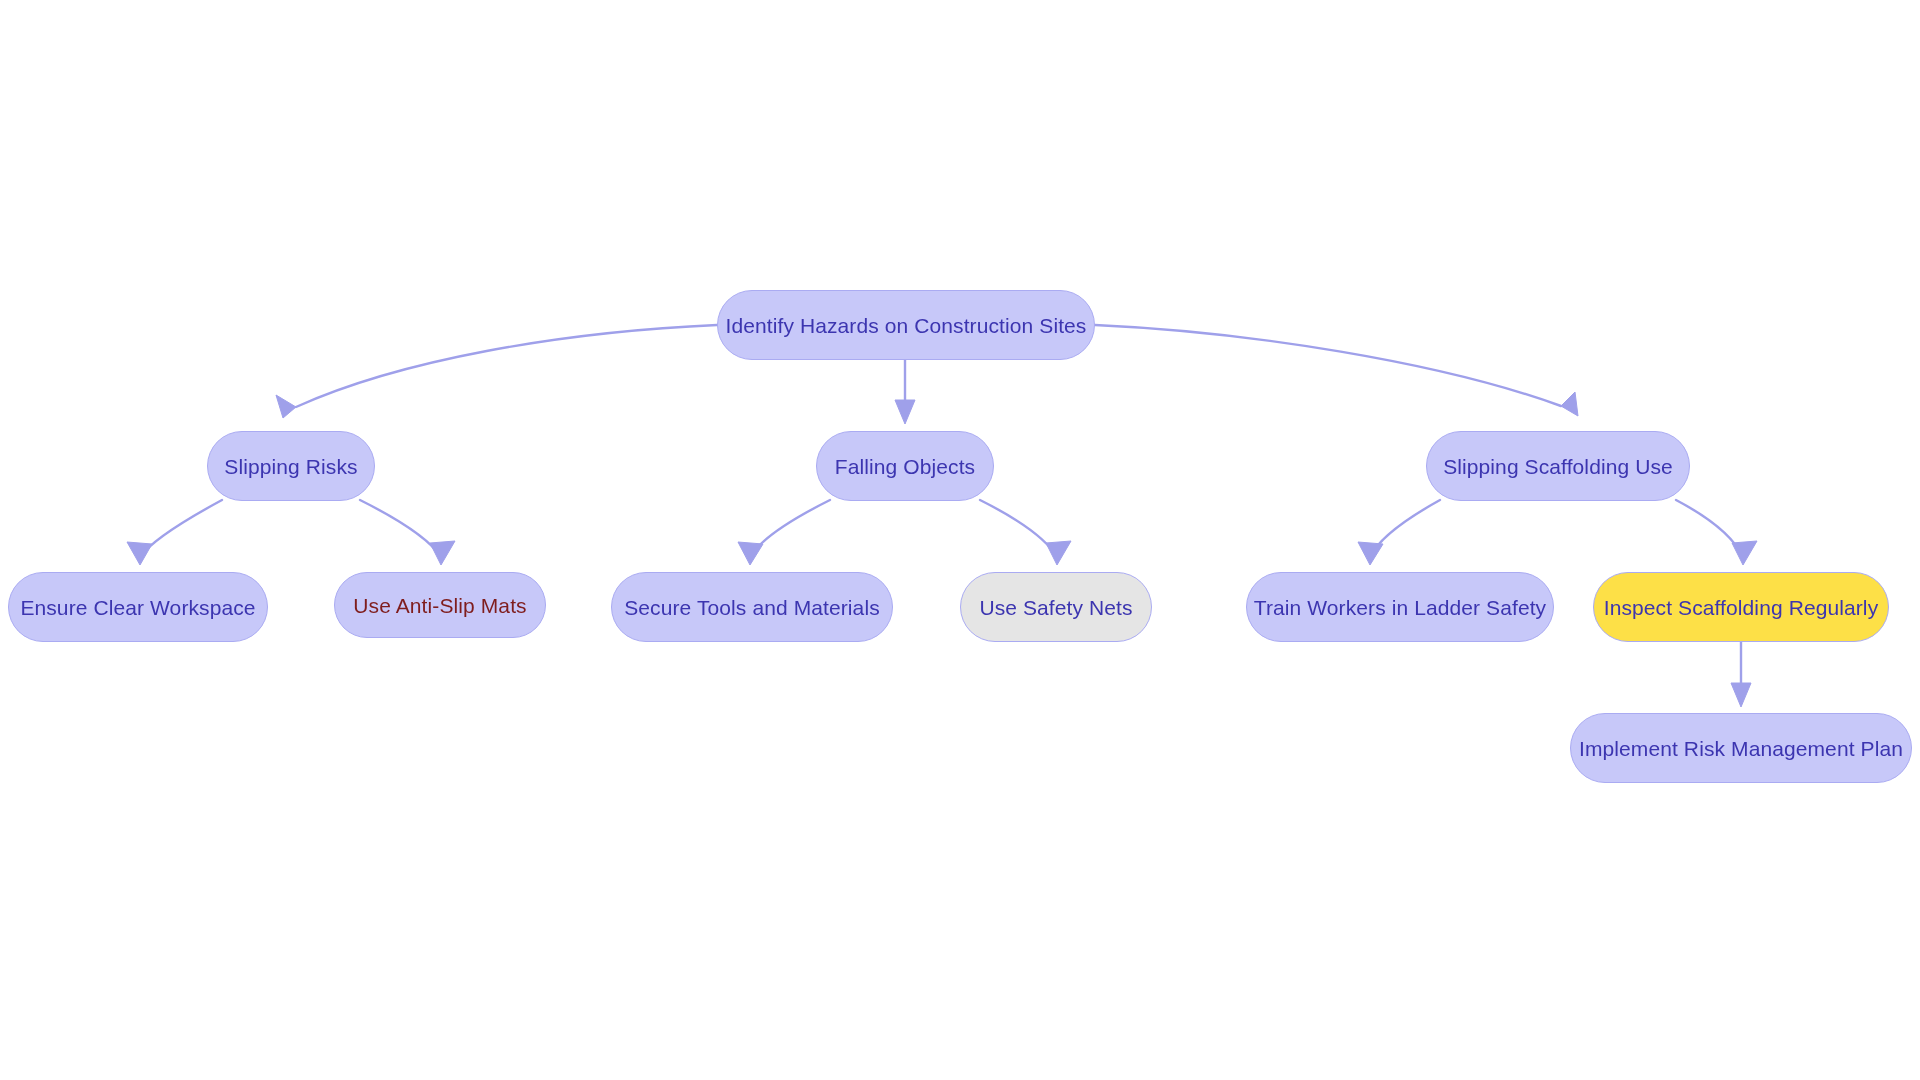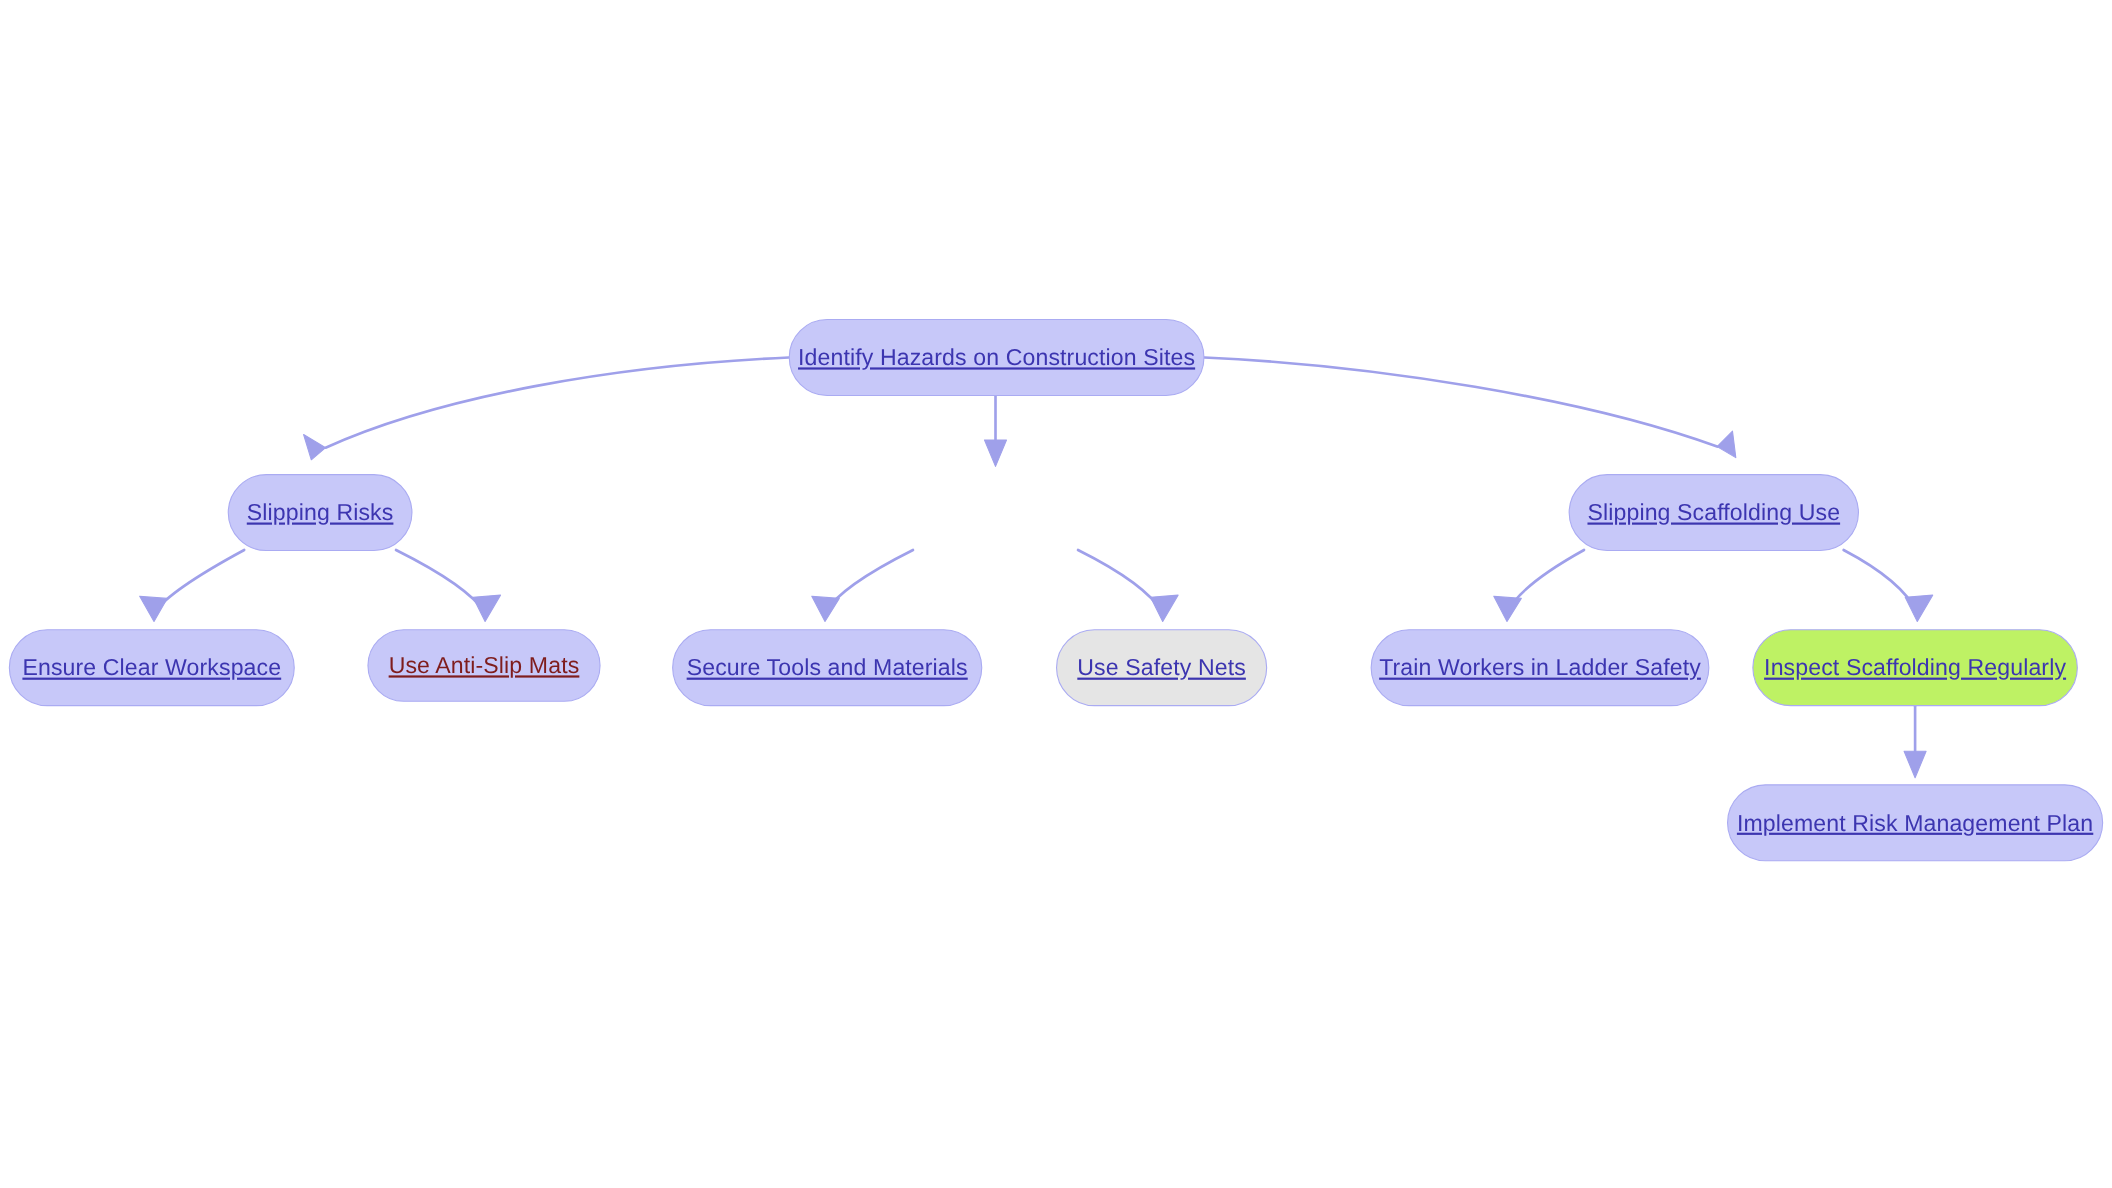--- a/index.html
+++ b/index.html
@@ -42,21 +42,20 @@
     font-weight: 400;
     letter-spacing: 0.1px;
     white-space: nowrap;
     font-family: "Liberation Sans", sans-serif;
   }
 
   .node-label {
     display: block;
     line-height: 1;
     padding: 0 4px;
-    text-decoration: underline;
   }
 </style>
 </head>
 <body>
 
 <div id="flowchart-canvas">
 
   <svg id="edge-layer" viewBox="0 0 1920 1080">
       <g>
         <path d="M 717 325 C 560 332 400 360 296 407" fill="none" stroke="#9fa0ea" stroke-width="2.4" stroke-linecap="round"></path>
@@ -101,20 +100,23 @@
     </svg>
 
   <div class="node" id="node-root" style="left: 717px; top: 290px; width: 378px; height: 70px; background: rgb(199, 200, 249); border-color: rgb(170, 171, 242); color: rgb(60, 53, 176);">
     <span class="node-label">Identify Hazards on Construction Sites</span>
   </div>
 
   <div class="node" id="node-slipping" style="left: 207px; top: 431px; width: 168px; height: 70px; background: rgb(199, 200, 249); border-color: rgb(170, 171, 242); color: rgb(60, 53, 176); text-align: right;">
     <span class="node-label">Slipping Risks</span>
   </div>
 
+  <div class="node" id="node-falling" style="left: 816px; top: 431px; width: 178px; height: 70px; background: rgb(199, 200, 249); border-color: rgb(170, 171, 242); color: rgb(60, 53, 176);">
+    <span class="node-label">Falling Objects</span>
+  </div>
 
   <div class="node" id="node-scaffolding" style="left: 1426px; top: 431px; width: 264px; height: 70px; background: rgb(199, 200, 249); border-color: rgb(170, 171, 242); color: rgb(60, 53, 176);">
     <span class="node-label">Slipping Scaffolding Use</span>
   </div>
 
   <div class="node" id="node-workspace" style="left: 8px; top: 572px; width: 260px; height: 70px; background: rgb(199, 200, 249); border-color: rgb(170, 171, 242); color: rgb(60, 53, 176);">
     <span class="node-label">Ensure Clear Workspace</span>
   </div>
 
   <div class="node" id="node-mats" style="left: 334px; top: 572px; width: 212px; height: 66px; background: rgb(199, 200, 249); border-color: rgb(170, 171, 242); color: #7f1d1d;">
@@ -126,21 +128,21 @@
   </div>
 
   <div class="node" id="node-nets" style="left: 960px; top: 572px; width: 192px; height: 70px; background: #e5e5e5; border-color: rgb(170, 171, 242); color: rgb(60, 53, 176);">
     <span class="node-label">Use Safety Nets</span>
   </div>
 
   <div class="node" id="node-ladder" style="left: 1218px; top: 572px; width: 308px; height: 70px; background: rgb(199, 200, 249); border-color: rgb(170, 171, 242); color: rgb(60, 53, 176); margin-left: 28px;">
     <span class="node-label">Train Workers in Ladder Safety</span>
   </div>
 
-  <div class="node" id="node-inspect" style="left: 1593px; top: 572px; width: 296px; height: 70px; background: #bef264; border-color: rgb(170, 171, 242); color: rgb(60, 53, 176);">
+  <div class="node" id="node-inspect" style="left: 1593px; top: 572px; width: 296px; height: 70px; background: #fde047; border-color: rgb(170, 171, 242); color: rgb(60, 53, 176);">
     <span class="node-label">Inspect Scaffolding Regularly</span>
   </div>
 
   <div class="node" id="node-riskplan" style="left: 1570px; top: 713px; width: 342px; height: 70px; background: rgb(199, 200, 249); border-color: rgb(170, 171, 242); color: rgb(60, 53, 176);">
     <span class="node-label">Implement Risk Management Plan</span>
   </div>
 
 </div>
 
 </body></html>

